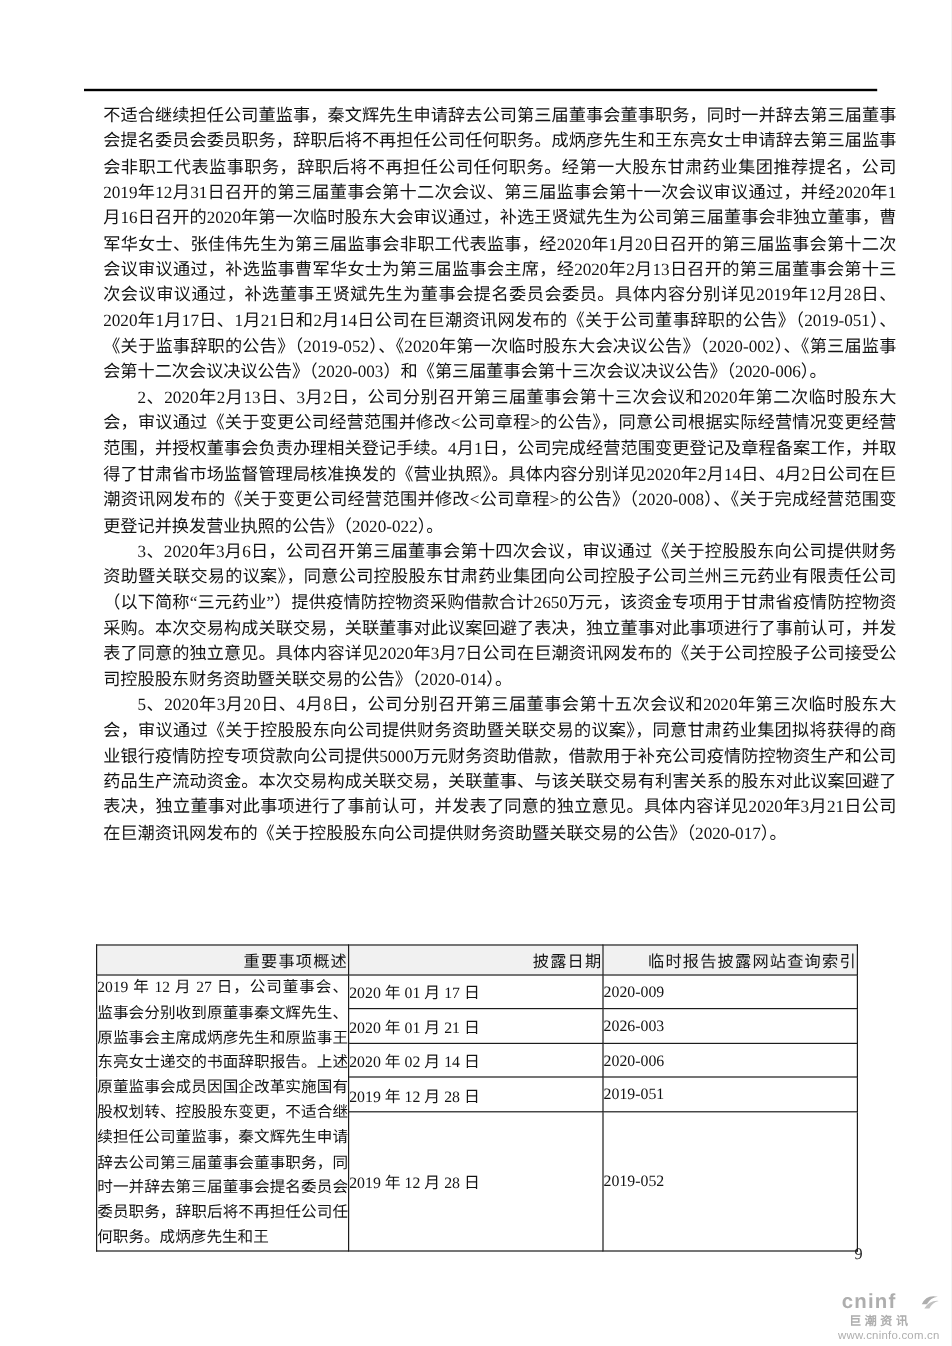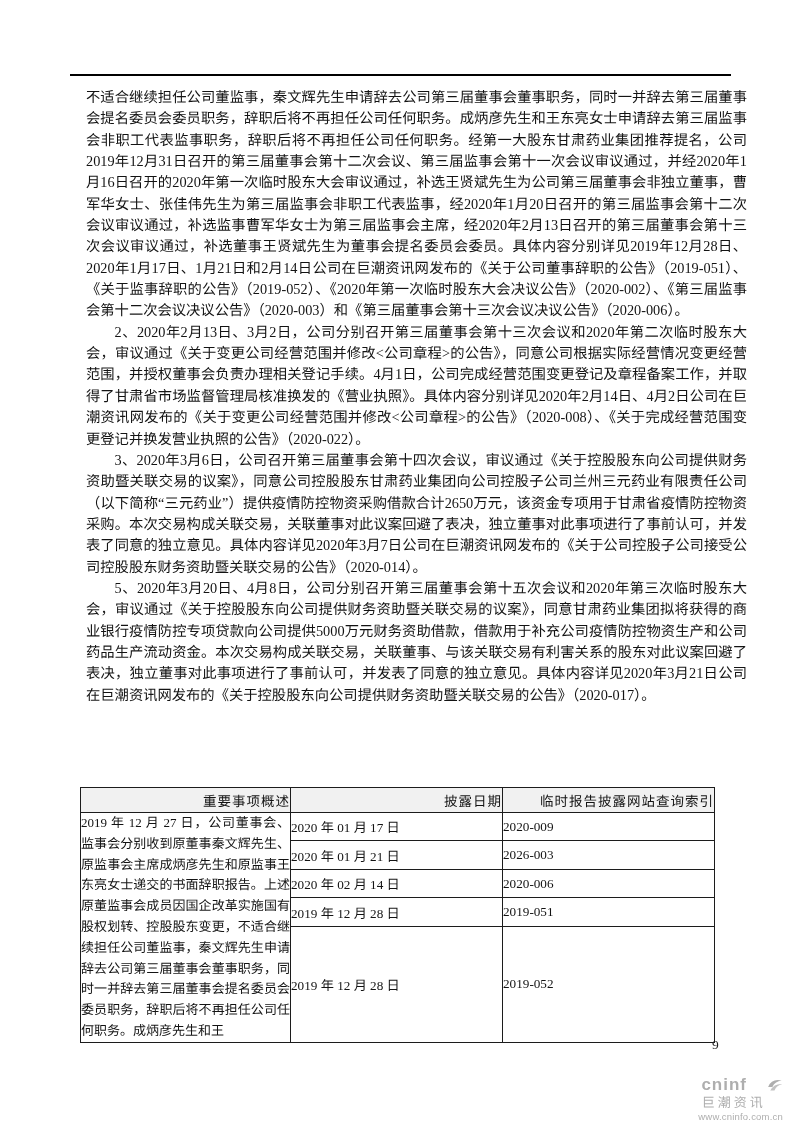--- a/index.html
+++ b/index.html
@@ -59,21 +59,21 @@
   .cninfo-logo{
     position:absolute;top:1076px;right:10px;
     color:#aeaeae;text-align:center;line-height:1.1;
     font-family:"Liberation Sans","DejaVu Sans",sans-serif;
   }
   .logo-line1{
     font-size:17px;font-weight:bold;letter-spacing:1px;
     display:flex;align-items:center;justify-content:flex-end;gap:19px;
   }
   .logo-swirl{display:inline-block;}
-  .logo-cn{font-size:13px;letter-spacing:3px;margin-top:1px;padding-right:14px;}
+  .logo-cn{font-size:10px;letter-spacing:3px;margin-top:1px;padding-right:14px;font-weight:bold;}
   .logo-url{font-size:9.5px;margin-top:2px;letter-spacing:.2px;}
 </style>
 </head>
 <body>
 
 <div class="page">
 
   <div class="header-rule"></div>
 
   <div class="body-text">

